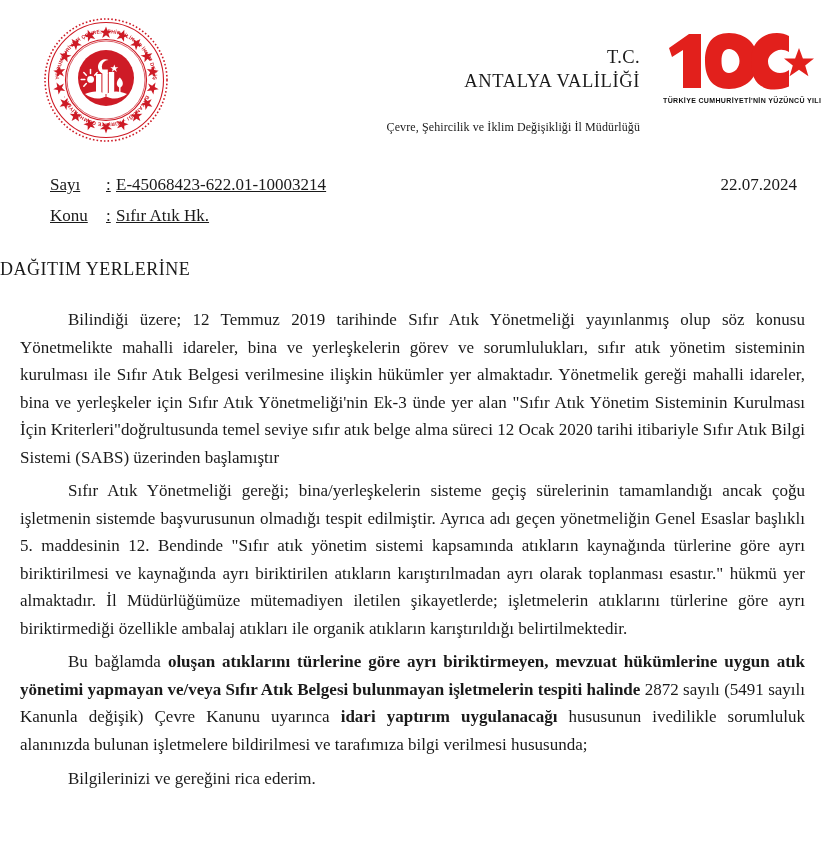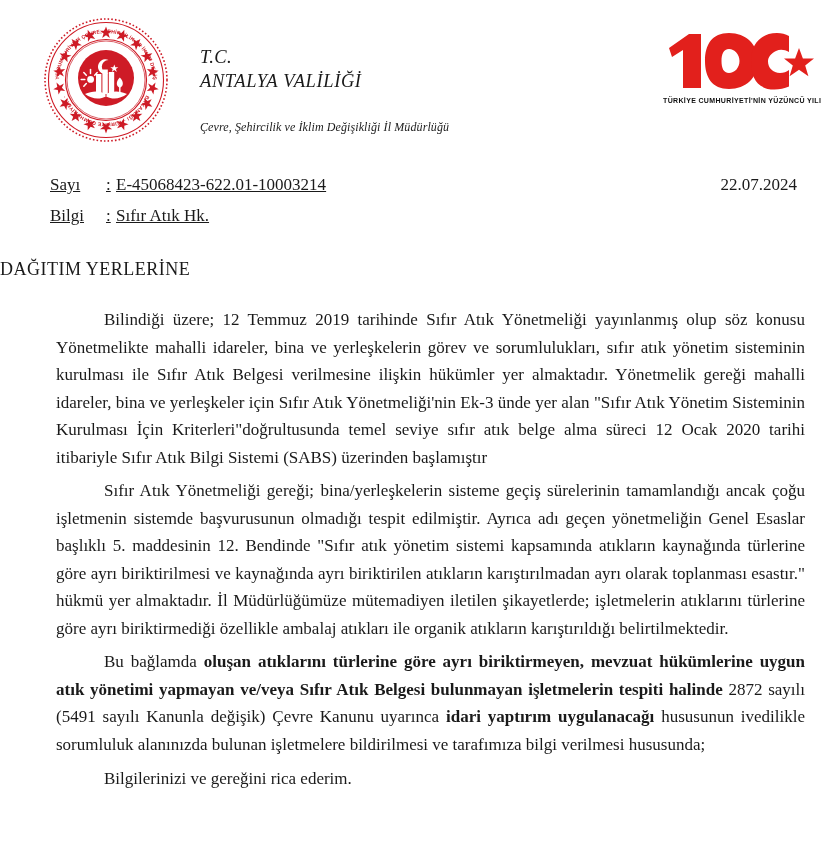--- a/index.html
+++ b/index.html
@@ -39,23 +39,22 @@
     width: 128px;
     height: 128px;
   }
   .emblem svg { display: block; width: 128px; height: 128px; }
 
   .header-titles {
     position: absolute;
     left: 200px;
     top: 46px;
     width: 440px;
-    text-align: left;
+    text-align: right;
     line-height: 1.28;
-    font-style: italic;
   }
   .header-titles .t-line1 {
     font-size: 18.5px;
     letter-spacing: 0.4px;
   }
   .header-titles .t-line2 {
     font-size: 18.5px;
     letter-spacing: 0.6px;
   }
   .header-titles .t-line3 {
@@ -118,21 +117,21 @@
   .doc-title {
     margin-top: 30px;
     text-align: left;
     font-size: 18px;
     letter-spacing: 0.5px;
   }
 
   
   .body-text {
     margin-top: 26px;
-    padding: 0 34px 0 56px;
+    padding: 0 34px 0 20px;
     font-size: 17px;
     line-height: 1.62;
   }
   .body-text p {
     margin: 0 0 6px 0;
     text-align: justify;
     text-indent: 48px;
     -webkit-hyphens: none;
     hyphens: none;
   }
@@ -277,21 +276,21 @@
   </div>
 
   <div class="meta">
     <div class="meta-rows">
       <div class="meta-row">
         <span class="meta-label">Sayı</span>
         <span class="meta-sep">:</span>
         <span class="meta-value">E-45068423-622.01-10003214</span>
       </div>
       <div class="meta-row">
-        <span class="meta-label">Bilgi</span>
+        <span class="meta-label">Konu</span>
         <span class="meta-sep">:</span>
         <span class="meta-value">Sıfır Atık Hk.</span>
       </div>
     </div>
     <div class="meta-date">22.07.2024</div>
   </div>
 
   <div class="doc-title">DAĞITIM YERLERİNE</div>
 
   <div class="body-text">

